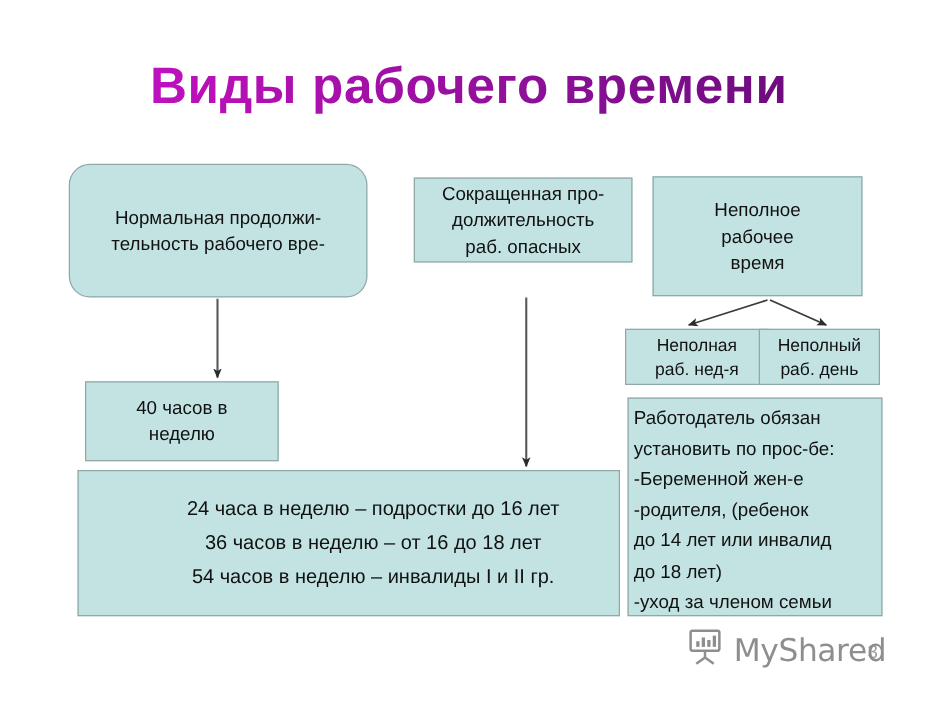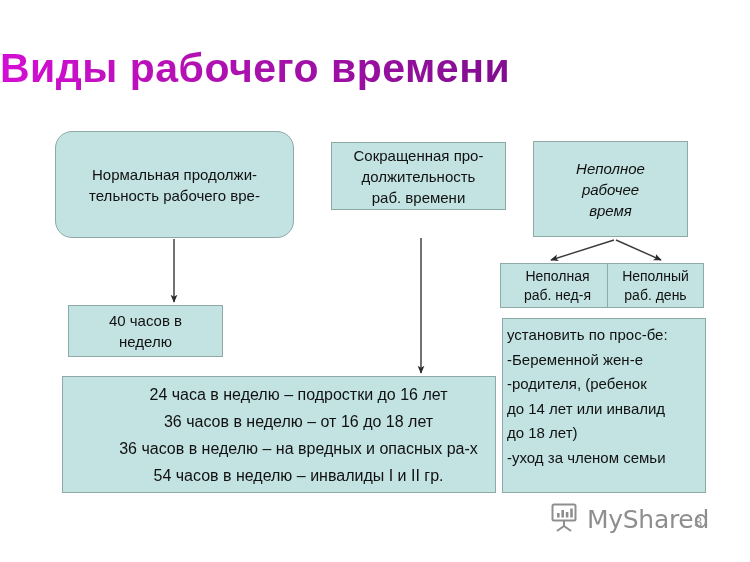--- a/index.html
+++ b/index.html
@@ -19,21 +19,21 @@
     height: 562px;
     background: #ffffff;
   }
 
   
   #title {
     position: absolute;
     left: 0;
     top: 44px;
     width: 750px;
-    text-align: left;
+    text-align: center;
     font-size: 41px;
     font-weight: bold;
     letter-spacing: 0.5px;
     line-height: 48px;
     background: linear-gradient(90deg, #d40ed4 0%, #b411b4 25%, #8a0f96 60%, #5b0a6e 100%);
     -webkit-background-clip: text;
     background-clip: text;
     color: transparent;
     -webkit-text-fill-color: transparent;
     white-space: nowrap;
@@ -52,26 +52,26 @@
     text-align: center;
     font-size: 15px;
     line-height: 21px;
     overflow: hidden;
   }
   .box .txt { width: 100%; padding: 0 4px; box-sizing: border-box; }
 
   
   #box-normal      { left: 55px;  top: 131px; width: 239px; height: 107px; border-radius: 17px; }
   #box-reduced     { left: 331px; top: 142px; width: 175px; height: 68px;  }
-  #box-partial     { left: 533px; top: 141px; width: 155px; height: 96px; font-style: italic;  }
+  #box-partial     { left: 522px; top: 141px; width: 168px; height: 96px;  }
 
   #box-part-week   { left: 500px; top: 263px; width: 115px;  height: 45px; font-size: 14px; line-height: 19px; }
   #box-part-day    { left: 607px; top: 263px; width: 97px;  height: 45px; font-size: 14px; line-height: 19px; }
 
-  #box-40h         { left: 68px;  top: 305px; width: 155px; height: 52px; }
+  #box-40h         { left: 68px;  top: 305px; width: 155px; height: 64px; }
 
   #box-hours       { left: 62px;  top: 376px; width: 434px; height: 117px; font-size: 16px; line-height: 27px; }
   #box-hours .txt  { white-space: nowrap; padding-left: 43px; }
 
   #box-employer    {
     left: 502px; top: 318px; width: 204px; height: 175px;
     display: block;
     text-align: left;
     font-size: 15px;
     line-height: 24.5px;
@@ -141,21 +141,21 @@
     <div class="txt">
       <div>Нормальная продолжи-</div>
       <div>тельность рабочего вре-</div>
     </div>
   </div>
 
   <div class="box" id="box-reduced">
     <div class="txt">
       <div>Сокращенная про-</div>
       <div>должительность</div>
-      <div>раб. времени</div>
+      <div>раб. опасных</div>
     </div>
   </div>
 
   <div class="box" id="box-partial">
     <div class="txt">
       <div>Неполное</div>
       <div>рабочее</div>
       <div>время</div>
     </div>
   </div>
@@ -178,27 +178,27 @@
     <div class="txt">
       <div>40 часов в</div>
       <div>неделю</div>
     </div>
   </div>
 
   <div class="box" id="box-hours">
     <div class="txt">
       <div>24 часа в неделю – подростки до 16 лет</div>
       <div>36 часов в неделю – от 16 до 18 лет</div>
-      <div>36 часов в неделю – на вредных и опасных ра-х</div>
       <div>54 часов в неделю – инвалиды I и II гр.</div>
     </div>
   </div>
 
   <div class="box" id="box-employer">
     <div class="lines">
+      <div>Работодатель обязан</div>
       <div>установить по прос-бе:</div>
       <div>-Беременной жен-е</div>
       <div>-родителя, (ребенок</div>
       <div>до 14 лет или инвалид</div>
       <div>до 18 лет)</div>
       <div>-уход за членом семьи</div>
     </div>
   </div>
 
   <div id="watermark">

